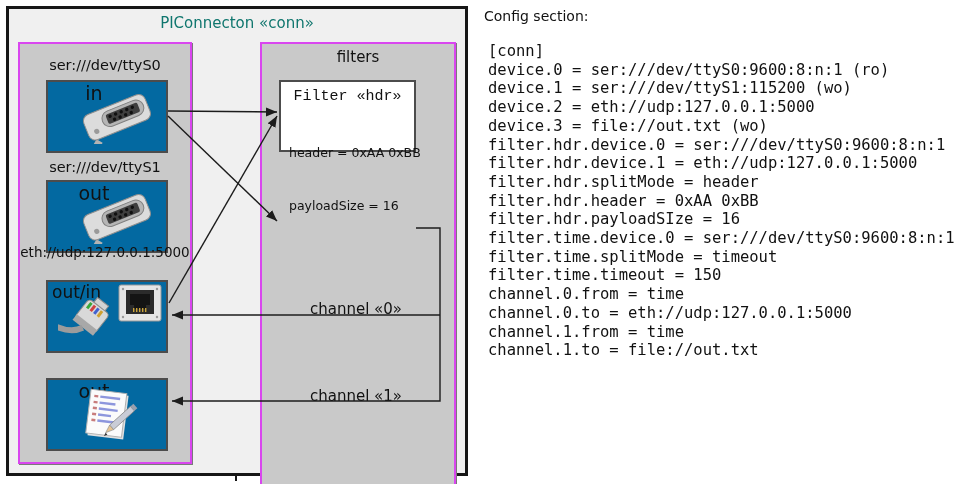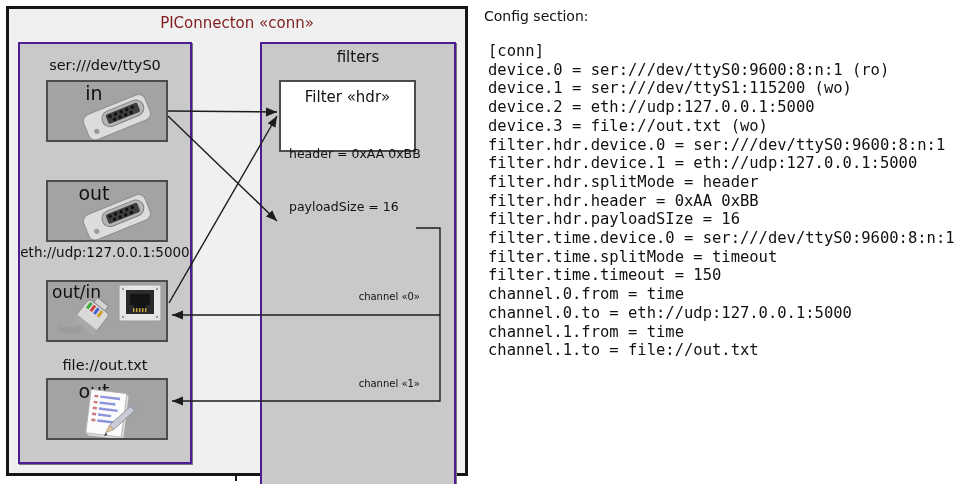--- a/index.html
+++ b/index.html
@@ -1,41 +1,41 @@
 <!DOCTYPE html>
 <html><head>
 <meta charset="utf-8">
 <style>
   html,body{margin:0;padding:0;background:#fff;}
   .stage{position:relative;width:964px;height:484px;background:#ffffff;overflow:hidden;
          font-family:"DejaVu Sans",sans-serif;color:#111;}
   
   .diagram{position:absolute;left:6px;top:6px;width:462px;height:470px;box-sizing:border-box;
            background:#f0f0f0;border:3px solid #161616;}
-  .diagram-title{position:absolute;left:0;right:0;top:5px;text-align:center;font-size:15px;color:#7f1d1d;}
-  
-  .group{position:absolute;box-sizing:border-box;background:#c9c9c9;border:2px solid #4c1d95;
+  .diagram-title{position:absolute;left:0;right:0;top:5px;text-align:center;font-size:15px;color:#0f766e;}
+  
+  .group{position:absolute;box-sizing:border-box;background:#c9c9c9;border:2px solid #d946ef;
          box-shadow:1px 1px 0 #7a7a7a;}
   .devices-group{left:9px;top:33px;width:174px;height:422px;}
   .filters-group{left:251px;top:33px;width:196px;height:479px;}
   .filters-title{position:absolute;left:0;right:0;top:4px;text-align:center;font-size:15px;}
   .dev-label{position:absolute;left:-16px;right:-16px;text-align:center;font-size:14.5px;white-space:nowrap;}
   .dev-label.small{font-size:13.5px;}
-  .dev-box{position:absolute;width:122px;height:62px;box-sizing:border-box;background:#a3a3a3;
+  .dev-box{position:absolute;width:122px;height:73px;box-sizing:border-box;background:#0369a1;
            border:2px solid #4c4c4c;overflow:hidden;}
   .dev-dir{position:absolute;top:0;left:0;right:26px;text-align:center;font-size:19px;line-height:22px;}
   .dev-dir.tl{left:4px;right:auto;text-align:right;font-size:17px;line-height:20px;}
   .icon{position:absolute;}
   
   .filter-box{position:absolute;left:17px;width:137px;box-sizing:border-box;background:#fff;
               border:2px solid #4c4c4c;}
-  .filter-title{text-align:center;font-size:15px;margin-top:6px;}
+  .filter-title{text-align:center;font-size:15px;margin-top:6px;font-family:Liberation Mono, monospace;}
   .filter-attrs{font-size:12.5px;line-height:17.5px;margin-left:8px;white-space:pre;}
   
-  .channel-label{position:absolute;width:110px;text-align:right;font-size:10px;}
+  .channel-label{position:absolute;width:110px;font-size:15px;margin-top:9px;}
   
   .wires{position:absolute;left:0;top:0;pointer-events:none;}
   
   .config-panel{position:absolute;left:484px;top:0;width:480px;}
   .config-header{position:absolute;left:0;top:8px;font-family:"DejaVu Sans",sans-serif;
                  font-weight:normal;font-size:14px;}
   .config-lines{position:absolute;left:0;top:38px;margin:4px;font-family:"DejaVu Sans Mono",monospace;
                 font-weight:normal;font-size:15.5px;line-height:18.7px;white-space:pre;}
   .border-notch{position:absolute;left:235px;top:474px;width:2px;height:7px;background:#161616;}
 </style>
@@ -65,20 +65,21 @@
               <circle cx="57" cy="23" r="1.7" fill="#101010"></circle>
             <circle cx="63" cy="23" r="1.7" fill="#101010"></circle>
             <circle cx="42" cy="27.5" r="1.7" fill="#101010"></circle>
               <circle cx="48" cy="27.5" r="1.7" fill="#101010"></circle>
             <circle cx="54" cy="27.5" r="1.7" fill="#101010"></circle>
               <circle cx="60" cy="27.5" r="1.7" fill="#101010"></circle>
           </g>
         </svg>
       </div>
 
+      <div class="dev-label" style="top:115px">ser:///dev/ttyS1</div>
       <div class="dev-box" style="left:26px;top:136px">
         <span class="dev-dir">out</span>
         <svg class="icon" style="left:24px;top:8px" width="94" height="54" viewBox="0 0 94 54">
           <g transform="rotate(-22 47 27)">
             <path d="M20,42 Q10,50 2,53" stroke="#b3b3b3" stroke-width="7" fill="none"></path>
             <rect x="12" y="13" width="66" height="27" rx="7" fill="#dcdcdc" stroke="#8f8f8f"></rect>
             <circle cx="21" cy="32" r="2.6" fill="#9a9a9a"></circle>
             <rect x="30" y="17" width="44" height="16" rx="8" fill="#b5b5b5" stroke="#808080"></rect>
             <rect x="35" y="20" width="34" height="10" rx="2" fill="#3f3f3f"></rect>
             <circle cx="39" cy="23" r="1.7" fill="#101010"></circle>
@@ -118,21 +119,20 @@
             <rect x="24" y="10" width="3" height="7" fill="#3aa83a"></rect>
             <rect x="28.5" y="10" width="3" height="7" fill="#d04040"></rect>
             <rect x="33" y="10" width="3" height="7" fill="#4060d0"></rect>
             <rect x="37.5" y="10" width="3" height="7" fill="#d0a030"></rect>
             <rect x="21" y="28" width="26" height="7" fill="#a8a8a8"></rect>
             <path d="M34,35 q-6,12 -24,16" stroke="#9c9c9c" stroke-width="6" fill="none"></path>
           </g>
         </svg>
       </div>
 
-      <div class="dev-label" style="top:313px">file://out.txt</div>
       <div class="dev-box" style="left:26px;top:334px">
         <span class="dev-dir">out</span>
         <svg class="icon" style="left:34px;top:8px" width="66" height="54" viewBox="0 0 66 54">
           <g transform="rotate(7 30 28)">
             <rect x="8" y="6" width="36" height="44" fill="#e0e0e0"></rect>
             <rect x="6" y="4" width="36" height="44" fill="#fbfbfb" stroke="#b0b0b0"></rect>
             <rect x="10" y="9" width="4" height="2.4" fill="#c87c7c"></rect>
               <rect x="16" y="9" width="20" height="2.4" fill="#8d96dd"></rect>
             <rect x="10" y="15" width="4" height="2.4" fill="#c87c7c"></rect>
               <rect x="16" y="15" width="16" height="2.4" fill="#8d96dd"></rect>

